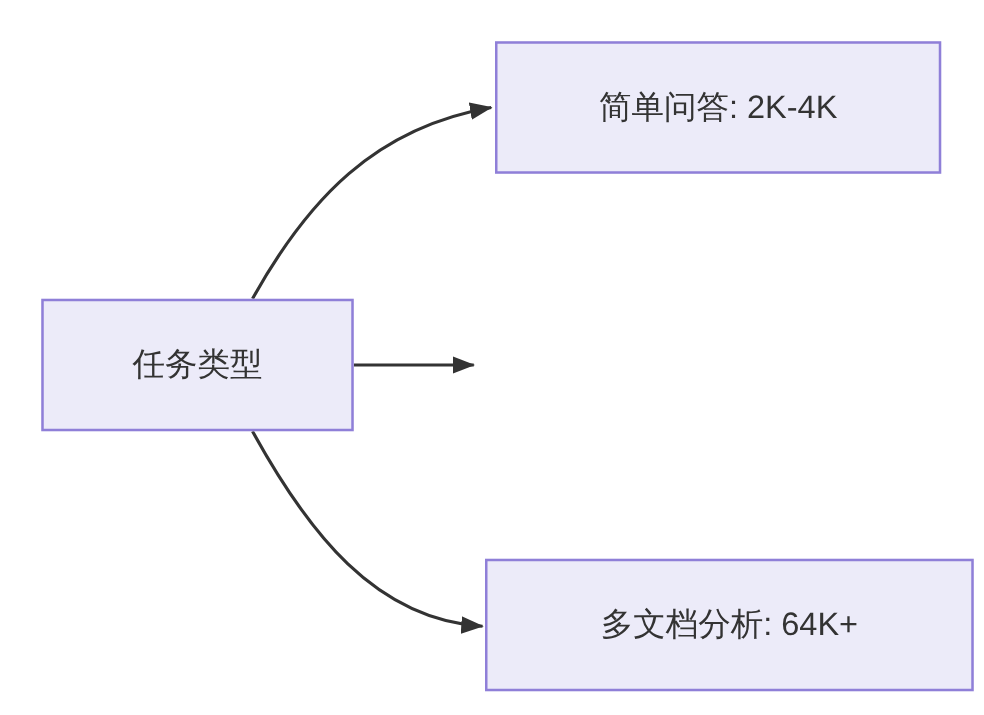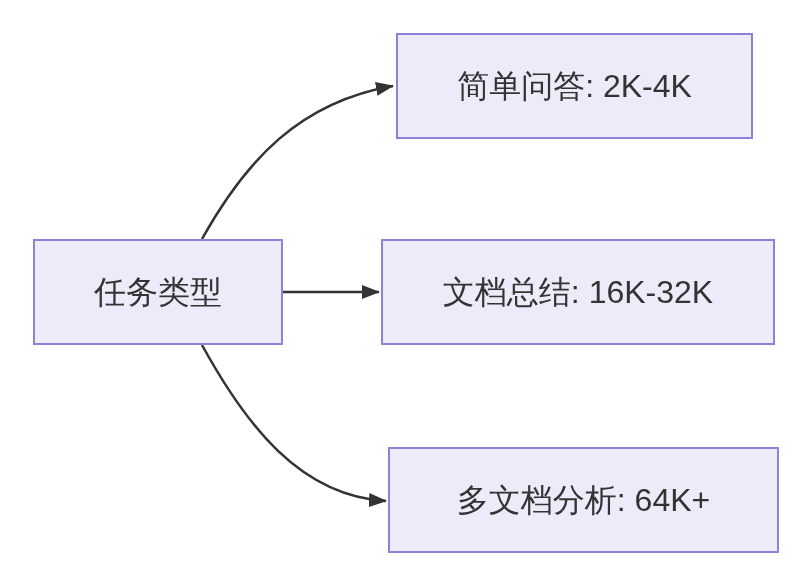--- a/index.html
+++ b/index.html
@@ -42,21 +42,21 @@
     position: absolute;
     box-sizing: border-box;
     background: var(--node-fill);
     border: 2px solid var(--node-border);
     display: flex;
     align-items: center;
     justify-content: center;
     text-align: center;
   }
   .node-label {
-    font-size: 32px;
+    font-size: 26px;
     color: var(--text);
     line-height: 1.2;
     white-space: nowrap;
   }
   .node-root        { left: 33px;  top: 239px; width: 250px; height: 106px; text-align: right; }
   .node-simple-qa   { left: 396px; top: 33px;  width: 357px; height: 106px; }
   .node-doc-summary { left: 381px; top: 239px; width: 394px; height: 106px; }
   .node-multi-doc   { left: 388px; top: 447px; width: 391px; height: 106px; }
 </style>
 </head>
@@ -76,21 +76,18 @@
   </svg>
 
   <div class="node node-root">
     <span class="node-label">任务类型</span>
   </div>
 
   <div class="node node-simple-qa">
     <span class="node-label">简单问答: 2K-4K</span>
   </div>
 
-  <div class="node node-doc-summary">
-    <span class="node-label">文档总结: 16K-32K</span>
-  </div>
 
   <div class="node node-multi-doc">
     <span class="node-label">多文档分析: 64K+</span>
   </div>
 
 </div>
 
 </body></html>

